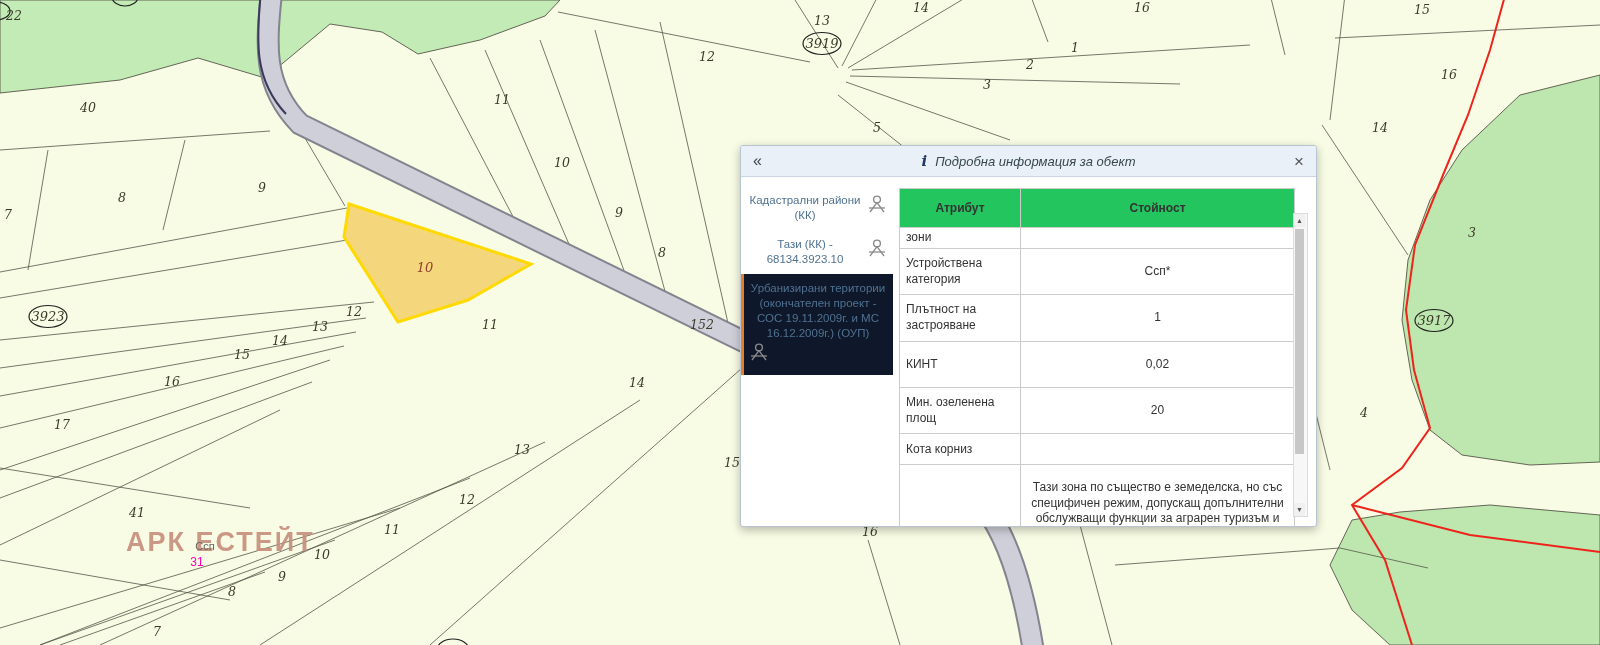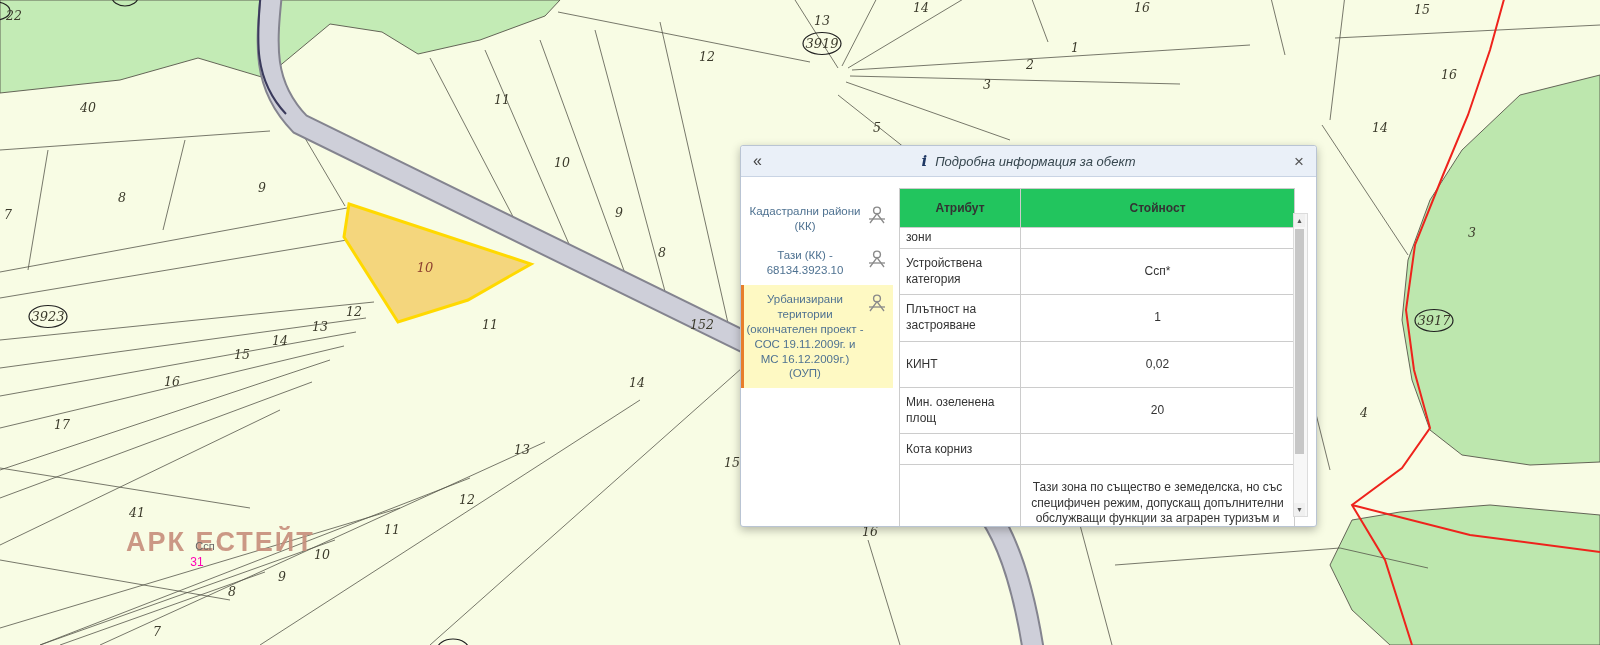--- a/index.html
+++ b/index.html
@@ -29,23 +29,23 @@
          display:flex;flex-direction:column;}
   .panel-header{position:relative;height:30px;flex:0 0 30px;background:#EAF0F8;
          border-bottom:1px solid #C9D4E4;display:flex;align-items:center;border-radius:3px 3px 0 0;}
   .collapse{margin-left:12px;font-size:16px;color:#444;cursor:pointer;line-height:1;}
   .title-wrap{position:absolute;left:0;right:0;text-align:center;pointer-events:none;}
   .info-i{font:bold italic 15px "DejaVu Serif",serif;color:#1F3864;margin-right:8px;}
   .p-title{font-size:13px;color:#37474F;font-style:italic;}
   .close{margin-left:auto;margin-right:12px;font-size:17px;color:#555;cursor:pointer;line-height:1;}
   .panel-body{flex:1;display:flex;overflow:hidden;}
 
-  .sidebar{width:152px;flex:0 0 152px;padding-top:20px;overflow:hidden;}
+  .sidebar{width:152px;flex:0 0 152px;padding-top:9px;overflow:hidden;}
   .sb-item{display:flex;align-items:flex-start;padding:7px 3px 7px 2px;border-left:3px solid transparent;cursor:pointer;}
-  .sb-item.active{background:#fef9c3;border-left:3px solid #E77E2B;}
+  .sb-item.active{background:#0f172a;border-left:3px solid #E77E2B;flex-direction:column;}
   .sb-label{flex:1;font-size:11.5px;line-height:1.3;color:#4F7291;text-align:center;}
   .sb-icon{width:26px;flex:0 0 26px;text-align:center;padding-top:1px;}
 
   .content{flex:1;padding:11px 8px 8px 6px;overflow:hidden;}
   .tablewrap{position:relative;height:100%;}
   table.attrs{border-collapse:collapse;width:calc(100% - 13px);table-layout:fixed;}
   table.attrs th,table.attrs td{border:1px solid #CCCCCC;font-size:12px;color:#333;}
   table.attrs th{background:#22c55e;font-weight:bold;height:22px;padding:8px 4px;margin-top:10px;}
   th.col-attr,td.attr{width:112px;}
   td.attr{padding:4px 6px;text-align:left;line-height:1.3;}

